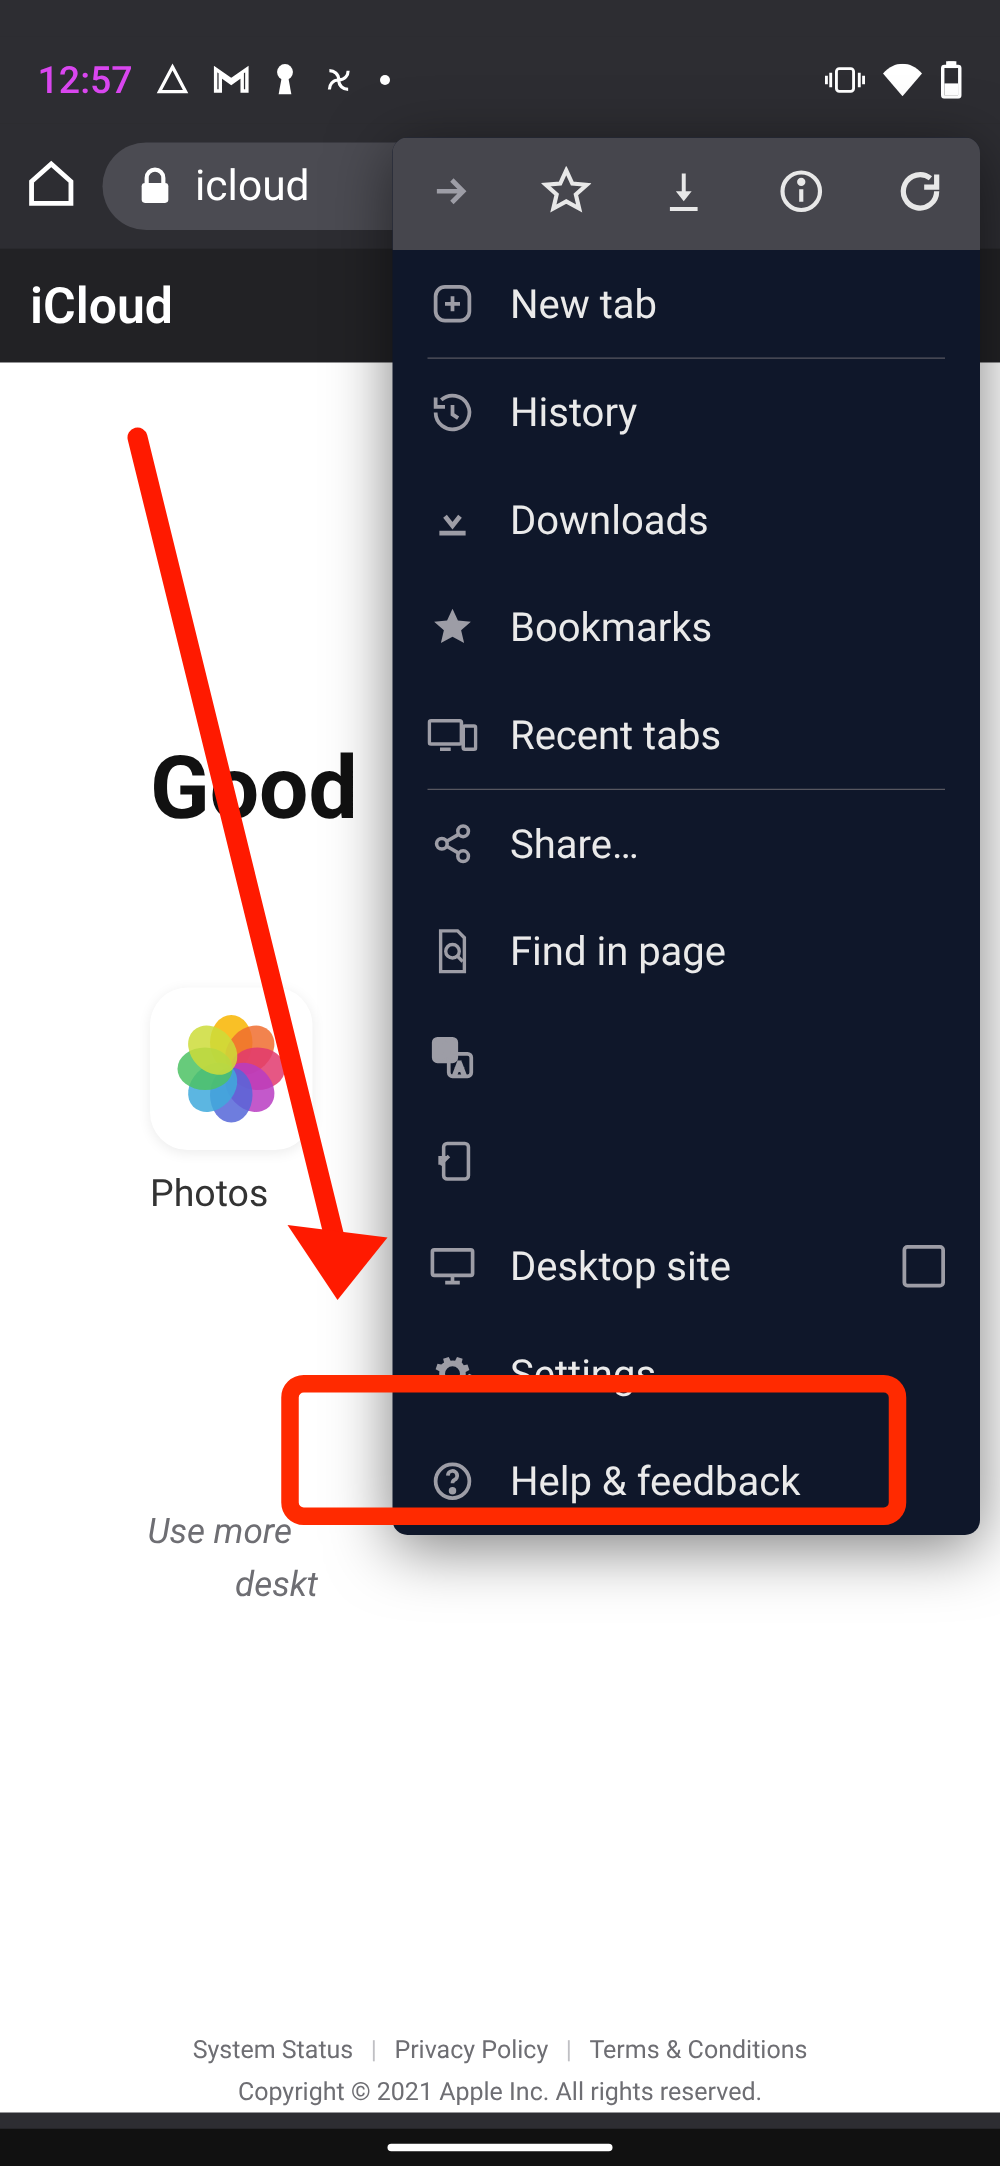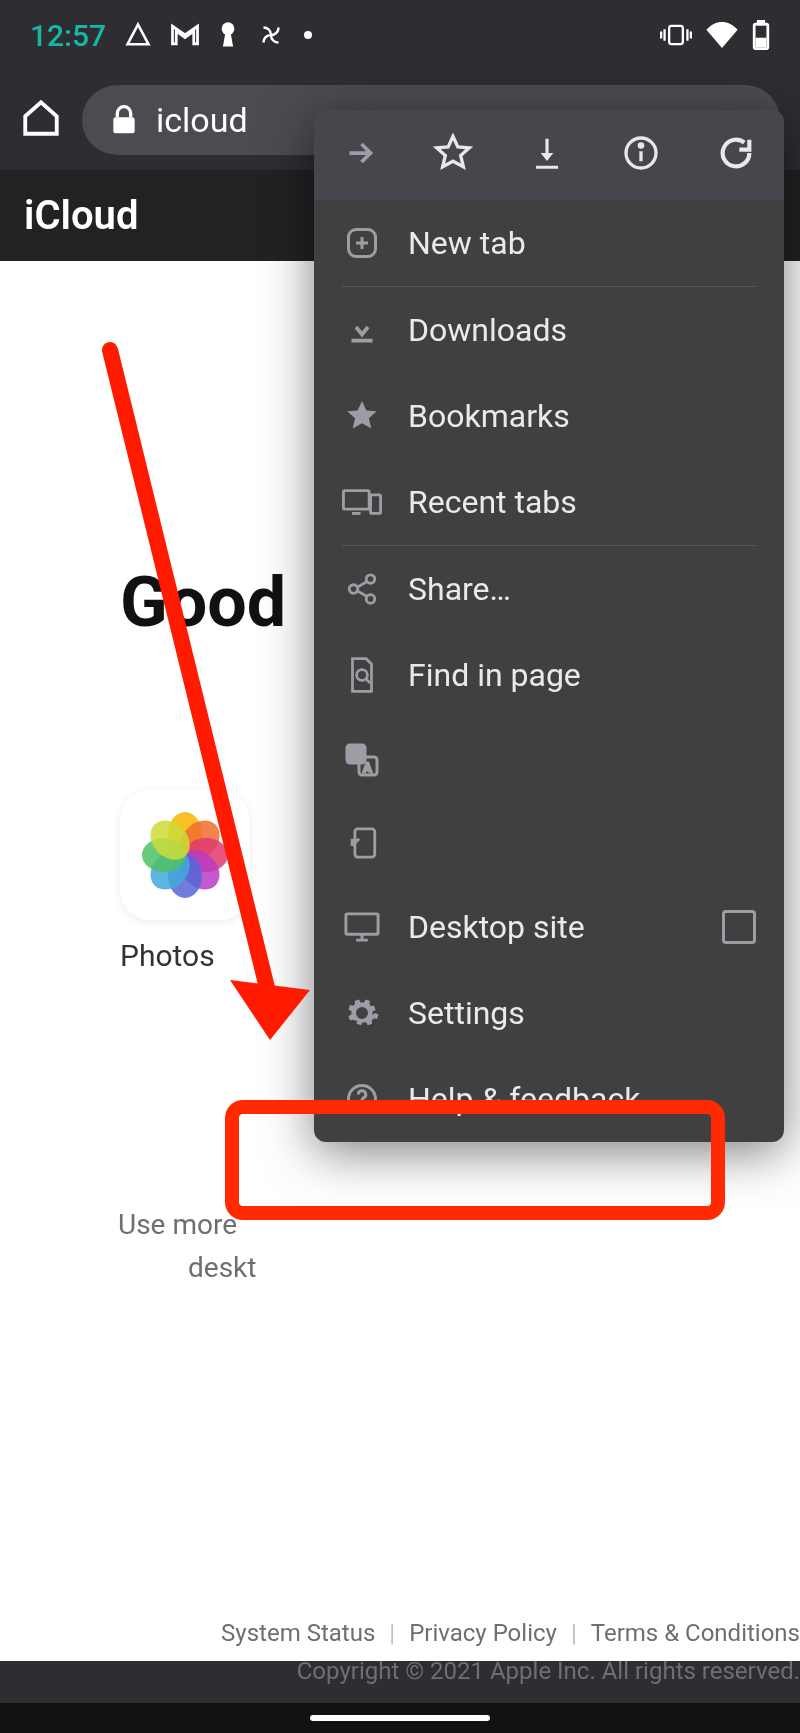--- a/index.html
+++ b/index.html
@@ -7,27 +7,28 @@
     width: 800px;
     height: 1733px;
     font-family: Roboto, -apple-system, sans-serif;
     background: #2d2d32;
     position: relative;
     overflow: hidden;
   }
   .status-bar {
     height: 70px;
     background: #2d2d32;
-    color: #14b8a6;
+    color: #d946ef;
     display: flex;
     align-items: center;
     padding: 0 30px;
     justify-content: space-between;
     font-size: 30px;
     font-weight: 500;
+    margin-top: 29px;
   }
   .status-left { display: flex; align-items: center; gap: 18px; }
   .status-right { display: flex; align-items: center; gap: 14px; }
   .status-bar svg { display: block; }
 
   .browser-bar {
     height: 100px;
     background: #2d2d32;
     display: flex;
     align-items: center;
@@ -91,35 +92,36 @@
   }
   .apps-row {
     position: absolute;
     left: 120px;
     top: 790px;
   }
   .hint-text {
     font-size: 28px;
     color: #6e6e73;
     margin-top: 10px;
+    font-style: italic;
   }
   .hint-wrap {
     position: absolute;
     top: 1198px;
     left: 118px;
   }
 
   .footer {
     position: absolute;
     bottom: 48px;
     left: 0;
     right: 0;
-    text-align: right;
+    text-align: center;
     color: #6e6e73;
-    font-size: 24px;
+    font-size: 20px;
   }
   .footer-links { display: inline-flex; gap: 14px; align-items: center; }
   .footer-links span.sep { color: #c0c0c4; }
   .copyright { margin-top: 10px; }
 
   .nav-bar {
     position: absolute;
     bottom: 0;
     left: 0;
     right: 0;
@@ -135,21 +137,21 @@
     background: #fff;
     border-radius: 3px;
   }
 
   
   .menu {
     position: absolute;
     top: 110px;
     right: 16px;
     width: 470px;
-    background: #404040;
+    background: #0f172a;
     border-radius: 12px;
     box-shadow: 0 10px 50px rgba(0,0,0,.5);
     color: #e8e8e8;
     overflow: hidden;
     text-align: right;
   }
   .menu-iconbar {
     height: 90px;
     background: #46464d;
     display: flex;
@@ -367,20 +369,29 @@
           <path d="M12 8v8M8 12h8"></path>
         </svg>
     </span>
     <span>New tab</span>
   </div>
 
   <div class="menu-divider"></div>
 
   <div class="menu-item">
     <span class="iconwrap">
+      <svg width="36" height="36" viewBox="0 0 24 24" fill="none" stroke="#9d9da6" stroke-width="2">
+          <path d="M3 12a9 9 0 1 0 3-6.7M3 4v5h5"></path>
+          <path d="M12 8v5l3 2"></path>
+        </svg>
+    </span>
+    <span>History</span>
+  </div>
+  <div class="menu-item">
+    <span class="iconwrap">
       <svg width="36" height="36" viewBox="0 0 24 24" fill="none" stroke="#9d9da6" stroke-width="2.5">
           <path d="M5 19h14M8 10l4 5 4-5"></path>
         </svg>
     </span>
     <span>Downloads</span>
   </div>
   <div class="menu-item">
     <span class="iconwrap">
       <svg width="36" height="36" viewBox="0 0 24 24" fill="#9d9da6">
           <path d="M12 2l2.9 6.3 6.9.6-5.2 4.6 1.6 6.8L12 16.9 5.8 20.3l1.6-6.8L2.2 8.9l6.9-.6z"></path>

